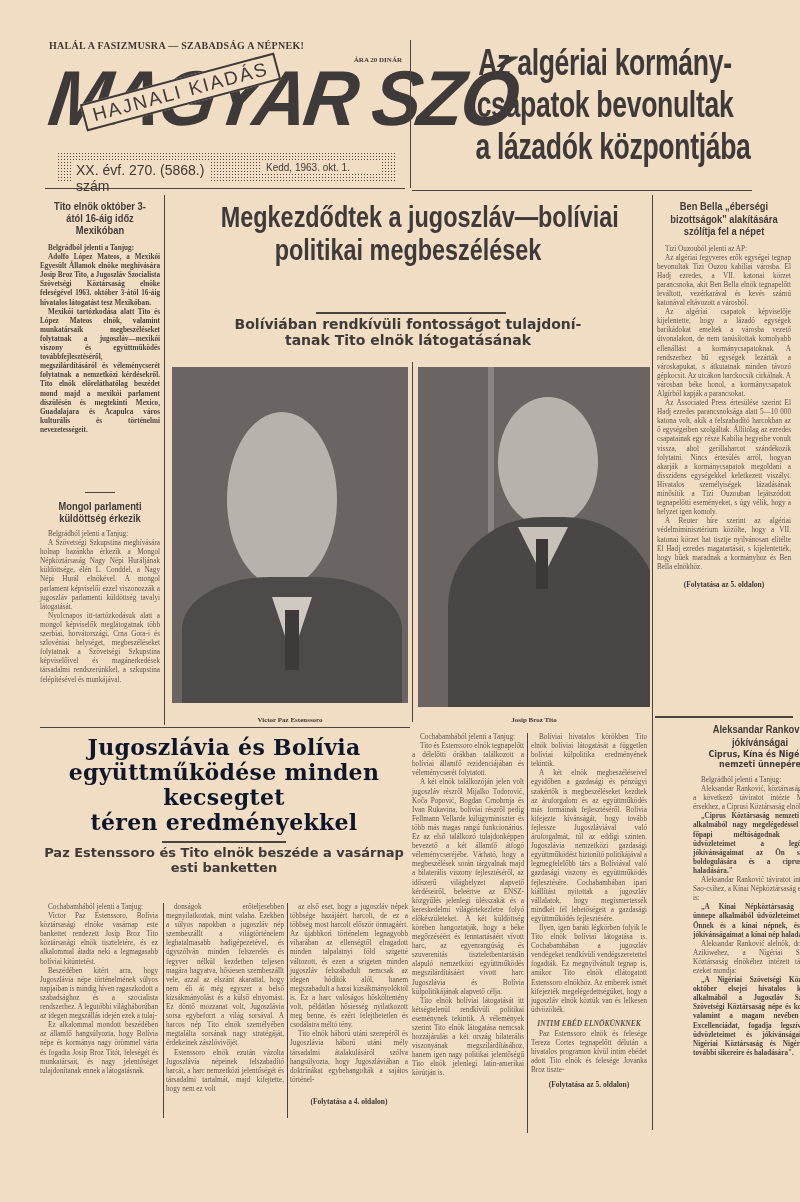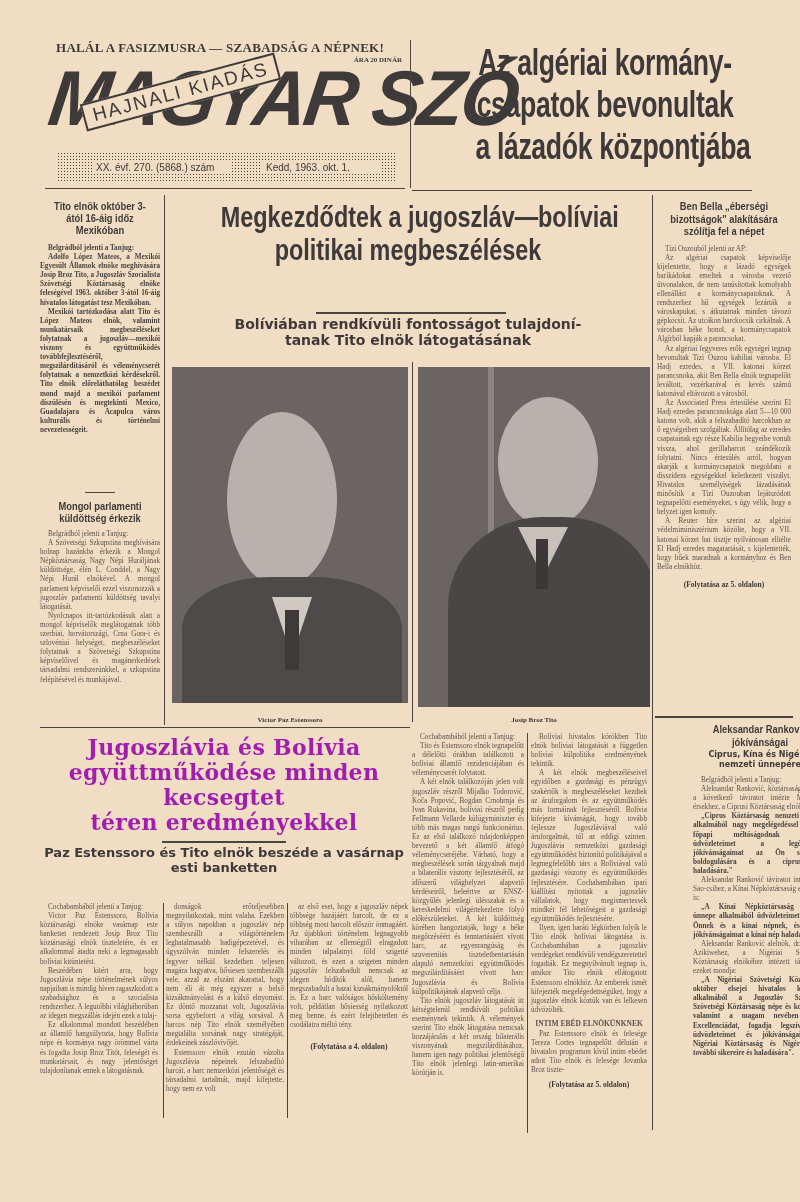--- a/index.html
+++ b/index.html
@@ -1,24 +1,24 @@
 <!DOCTYPE html>
 <html><head>
 <meta charset="utf-8">
 <style>
   html,body{margin:0;padding:0;}
   body{width:800px;height:1202px;background:#f1ddc3;position:relative;overflow:hidden;font-family:"Liberation Serif",serif;color:#4a4440;}
   .abs{position:absolute;}
-  .motto{left:56px;top:40px;width:360px;font-size:13px;font-weight:bold;letter-spacing:.3px;color:#3d3836;font-family:"Liberation Serif",serif;}
+  .motto{left:49px;top:40px;width:360px;font-size:10px;font-weight:bold;letter-spacing:.3px;color:#3d3836;font-family:"Liberation Serif",serif;}
   .price{left:340px;top:56px;width:62px;text-align:right;font-size:7px;font-weight:bold;color:#3d3836;}
   .masthead{left:50px;top:50px;width:356px;height:100px;}
   .mast-title{position:absolute;left:0;top:4px;font-family:"Liberation Sans",sans-serif;font-weight:bold;font-style:italic;font-size:74px;letter-spacing:-3px;color:#3f3a3a;transform:skewX(-8deg) scaleY(1.05);white-space:nowrap;line-height:90px;}
   .edition{position:absolute;left:30px;top:28px;border:2px solid #3f3a3a;background:#f1ddc3;padding:1px 8px;transform:rotate(-15deg);font-family:"Liberation Sans",sans-serif;font-size:19px;letter-spacing:2px;color:#3f3a3a;}
   .dotband{left:57px;top:152px;width:340px;height:30px;background-image:radial-gradient(#4a4440 40%,transparent 45%);background-size:3px 3px;}
-  .issue{left:92px;top:161px;width:130px;background:#f1ddc3;font-family:"Liberation Sans",sans-serif;font-size:10px;padding:1px 4px;color:#3d3836;}
+  .issue{left:72px;top:161px;width:130px;background:#f1ddc3;font-family:"Liberation Sans",sans-serif;font-size:14px;padding:1px 4px;color:#3d3836;}
   .date{left:262px;top:161px;width:110px;background:#f1ddc3;font-family:"Liberation Sans",sans-serif;font-size:10px;padding:1px 4px;color:#3d3836;}
   .vrule{background:#4a4440;width:1px;}
   .hrule{background:#4a4440;height:1px;}
   .lead{left:425px;top:42px;width:360px;text-align:center;font-family:"Liberation Sans",sans-serif;font-weight:bold;font-size:37px;line-height:42px;color:#3f3a3a;transform:scaleX(.72);transform-origin:center top;letter-spacing:-0.5px;}
   .lead div{white-space:nowrap;}
   .h-cond{font-family:"Liberation Sans",sans-serif;font-weight:bold;color:#3f3a3a;text-align:center;}
   .body{font-size:7.2px;line-height:9.1px;text-align:justify;color:#5a524c;}
   .body p{margin:0;text-indent:8px;}
   .body p.b{font-weight:bold;color:#4a4440;}
   .photo{background:#6a6563;}
@@ -95,34 +95,34 @@
   <div class="abs" style="left:30px;top:150px;width:210px;height:200px;background:#4a4645;border-radius:45% 45% 0 0;"></div>
   <div class="abs" style="left:100px;top:160px;width:50px;height:50px;background:#c8c1ba;clip-path:polygon(0 0,100% 0,50% 100%);"></div>
   <div class="abs" style="left:118px;top:172px;width:12px;height:50px;background:#3b3837;"></div>
 </div>
 <div class="abs caption" style="left:418px;top:716px;width:232px;">Josip Broz Tito</div>
 
 <div class="abs body" style="left:412px;top:733px;width:112px;">
   <p>Cochabambából jelenti a Tanjug:</p>
   <p>Tito és Estenssoro elnök tegnapelőtt a délelőtti órákban találkozott a bolíviai államfő rezidenciájában és véleménycserét folytatott.</p>
   <p>A két elnök találkozóján jelen volt jugoszláv részről Mijalko Todorović, Koča Popović, Bogdan Crnobrnja és Ivan Rukavina, bolíviai részről pedig Fellmann Vellarde külügyminiszter és több más magas rangú funkcionárius. Ez az első találkozó tulajdonképpen bevezető a két államfő átfogó véleménycseréjébe. Várható, hogy a megbeszélések során tárgyalnak majd a bilaterális viszony fejlesztéséről, az időszerű világhelyzet alapvető kérdéseiről, beleértve az ENSZ-közgyűlés jelenlegi ülésszakát és a kereskedelmi világértekezletre folyó előkészületeket. A két küldöttség körében hangoztatják, hogy a béke megőrzéséért és fenntartásáért vívott harc, az egyenrangúság és szuverenitás tiszteletbentartásán alapuló nemzetközi együttműködés megszilárdításáért vívott harc Jugoszlávia és Bolívia külpolitikájának alapvető célja.</p>
-  <p>Tito elnök jugoszláv látogatását itt kétségtelenül rendkívüli politikai eseménynek tekintik. A vélemények szerint Tito elnök látogatása nemcsak hozzájárulás a két ország bilaterális viszonyának megszilárdításához, hanem igen nagy politikai jelentőségű Tito elnök jelenlegi latin-amerikai körútján is.</p>
+  <p>Tito elnök bolíviai látogatását itt kétségtelenül rendkívüli politikai eseménynek tekintik. A vélemények szerint Tito elnök látogatása nemcsak hozzájárulás a két ország bilaterális viszonyának megszilárdításához, hanem igen nagy politikai jelentőségű Tito elnök jelenlegi latin-amerikai körútján is.</p>
 </div>
 <div class="abs vrule" style="left:527px;top:733px;height:400px;"></div>
 <div class="abs body" style="left:531px;top:733px;width:116px;">
   <p>Bolíviai hivatalos körökben Tito elnök bolíviai látogatását a független bolíviai külpolitika eredményének tekintik.</p>
   <p>A két elnök megbeszéléseivel egyidőben a gazdasági és pénzügyi szakértők is megbeszéléseket kezdtek az áruforgalom és az együttműködés más formáinak fejlesztéséről. Bolívia kifejezte kívánságát, hogy tovább fejlessze Jugoszláviával való áruforgalmát, túl az eddigi szinten. Jugoszlávia nemzetközi gazdasági együttműködést biztonító politikájával a legmegfelelőbb társ a Bolíviával való gazdasági viszony és együttműködés fejlesztésére. Cochabambában ipari kiállítást nyitottak a jugoszláv vállalatok, hogy megismertessék mindkét fél lehetőségeit a gazdasági együttműködés fejlesztésére.</p>
   <p>Ilyen, igen baráti légkörben folyik le Tito elnök bolíviai látogatása is. Cochabambában a jugoszláv vendégeket rendkívüli vendégszeretettel fogadták. Ez megnyilvánult tegnap is, amikor Tito elnök ellátogatott Estenssoro elnökhöz. Az emberek ismét kifejezték megelégedettségüket, hogy a jugoszláv elnök köztük van és lelkesen üdvözölték.</p>
-  <div style="font-weight:bold;text-align:center;margin:4px 0 2px;font-size:7.5px;line-height:9px;">INTIM EBÉD ELNÖKÜNKNEK</div>
+  <div style="font-weight:bold;text-align:center;margin:4px 0 2px;font-size:7.5px;line-height:9px;font-style:italic;">INTIM EBÉD ELNÖKÜNKNEK</div>
   <p>Paz Estenssoro elnök és felesége Tereza Cortes tegnapelőtt délután a hivatalos programon kívül intim ebédet adott Tito elnök és felesége Jovanka Broz tiszte-</p>
   <div class="cont" style="margin-top:5px;">(Folytatása az 5. oldalon)</div>
 </div>
 
 <div class="abs" style="left:40px;top:735px;width:368px;">
-  <div style="font-family:'DejaVu Serif',serif;font-weight:bold;font-size:22px;line-height:25px;text-align:center;color:#a21caf;letter-spacing:.3px;">
+  <div style="font-family:'DejaVu Serif',serif;font-weight:bold;font-size:22px;line-height:25px;text-align:center;color:#0f172a;letter-spacing:.3px;">
     <div>Jugoszlávia és Bolívia</div>
     <div>együttműködése minden</div>
     <div>kecsegtet</div>
     <div>téren eredményekkel</div>
   </div>
   <div style="margin:6px auto 2px;width:124px;height:2px;background:#4a4440;"></div>
   <div class="h-cond" style="font-size:13px;line-height:15px;font-family:'DejaVu Sans',sans-serif;">
     <div>Paz Estenssoro és Tito elnök beszéde a vasárnap</div>
     <div>esti banketten</div>
   </div>
@@ -134,30 +134,31 @@
   <p>Ez alkalommal mondott beszédében az államfő hangsúlyozta, hogy Bolívia népe és kormánya nagy örömmel várta és fogadta Josip Broz Titót, feleségét és munkatársait, és nagy jelentőséget tulajdonítanak ennek a látogatásnak.</p>
 </div>
 <div class="abs vrule" style="left:163px;top:903px;height:215px;"></div>
 <div class="abs body" style="left:166px;top:903px;width:118px;">
   <p>donságok erőteljesebben megnyilatkoztak, mint valaha. Ezekben a súlyos napokban a jugoszláv nép szembeszállt a világtörténelem leghatalmasabb hadigépezetével, és úgyszólván minden felszerelés és fegyver nélkül kezdetben teljesen magára hagyatva, hősiesen szembeszállt vele, azzal az elszánt akarattal, hogy nem éli át még egyszer a belső kizsákmányolást és a külső elnyomást. Ez döntő mozzanat volt, Jugoszlávia sorsa egybeforrt a világ sorsával. A harcos nép Tito elnök személyében megtalálta sorsának nagy stratégáját, érdekeinek zászlóvivőjét.</p>
   <p>Estenssoro elnök ezután vázolta Jugoszlávia népeinek felszabadító harcát, a harc nemzetközi jelentőségét és társadalmi tartalmát, majd kifejtette, hogy nem ez volt</p>
 </div>
 <div class="abs vrule" style="left:287px;top:903px;height:215px;"></div>
 <div class="abs body" style="left:290px;top:903px;width:118px;">
   <p>az első eset, hogy a jugoszláv népek többsége hazájáért harcolt, de ez a többség most harcolt először önmagáért. Az újabbkori történelem legnagyobb viharában az ellenségtől elragadott minden talpalatnyi föld szigetté változott, és ezen a szigeten minden jugoszláv felszabadult nemcsak az idegen hódítók alól, hanem megszabadult a hazai kizsákmányolóktól is. Ez a harc valóságos hősköltemény volt, példátlan hősiesség nyilatkozott meg benne, és ezért felejthetetlen és csodálatra méltó tény.</p>
+  <p>Tito elnök háború utáni szerepéről és Jugoszlávia háború utáni mély társadalmi átalakulásáról szólva hangsúlyozta, hogy Jugoszláviában a doktrínákat egybehangolták a sajátos történel-</p>
   <div class="cont" style="margin-top:12px;">(Folytatása a 4. oldalon)</div>
 </div>
 
 <div class="abs vrule" style="left:652px;top:195px;height:935px;"></div>
 <div class="abs" style="left:657px;top:200px;width:134px;">
   <div class="h-cond" style="font-size:11px;line-height:12.5px;transform:scaleX(.85);">Ben Bella „éberségi bizottságok" alakítására szólítja fel a népet</div>
   <div class="body" style="margin-top:7px;">
     <p>Tizi Ouzouból jelenti az AP:</p>
+    <p>Az algériai fegyveres erők egységei tegnap bevonultak Tizi Ouzou kabiliai városba. El Hadj ezredes, a VII. katonai körzet parancsnoka, akit Ben Bella elnök tegnapelőtt leváltott, vezérkarával és kevés számú katonával eltávozott a városból.</p>
     <p>Az algériai csapatok képviselője kijelentette, hogy a lázadó egységek barikádokat emeltek a városba vezető útvonalakon, de nem tanúsítottak komolyabb ellenállást a kormánycsapatoknak. A rendszerhez hű egységek lezárták a városkapukat, s átkutatnak minden távozó gépkocsit. Az utcákon harckocsik cirkálnak. A városban béke honol, a kormánycsapatok Algírból kapják a parancsokat.</p>
-    <p>Az algériai fegyveres erők egységei tegnap bevonultak Tizi Ouzou kabiliai városba. El Hadj ezredes, a VII. katonai körzet parancsnoka, akit Ben Bella elnök tegnapelőtt leváltott, vezérkarával és kevés számú katonával eltávozott a városból.</p>
     <p>Az Associated Press értesülése szerint El Hadj ezredes parancsnoksága alatt 5—10 000 katona volt, akik a felszabadító harcokban az ő egységeiben szolgáltak. Állítólag az ezredes csapatainak egy része Kabilia hegyeibe vonult vissza, ahol gerillaharcot szándékozik folytatni. Nincs értesülés arról, hogyan akarják a kormánycsapatok megoldani a disszidens egységekkel keletkezett viszályt. Hivatalos személyiségek lázadásának minősítik a Tizi Ouzouban lejátszódott tegnapelőtti eseményeket, s úgy vélik, hogy a helyzet igen komoly.</p>
     <p>A Reuter híre szerint az algériai védelmiminisztérium közölte, hogy a VII. katonai körzet hat tisztje nyilvánosan elítélte El Hadj ezredes magatartását, s kijelentették, hogy hűek maradnak a kormányhoz és Ben Bella elnökhöz.</p>
   </div>
   <div class="cont" style="margin-top:8px;">(Folytatása az 5. oldalon)</div>
 </div>
 <div class="abs hrule" style="left:655px;top:716px;width:138px;height:2px;"></div>
 
 <div class="abs" style="left:657px;top:723px;width:134px;margin-left:36px;">
   <div class="h-cond" style="font-size:11px;line-height:13px;transform:scaleX(.85);">Aleksandar Ranković jókívánságai</div>
   <div class="h-cond" style="font-size:8px;line-height:10px;font-family:'DejaVu Sans',sans-serif;margin-top:1px;">Ciprus, Kína és Nigéria nemzeti ünnepére</div>

